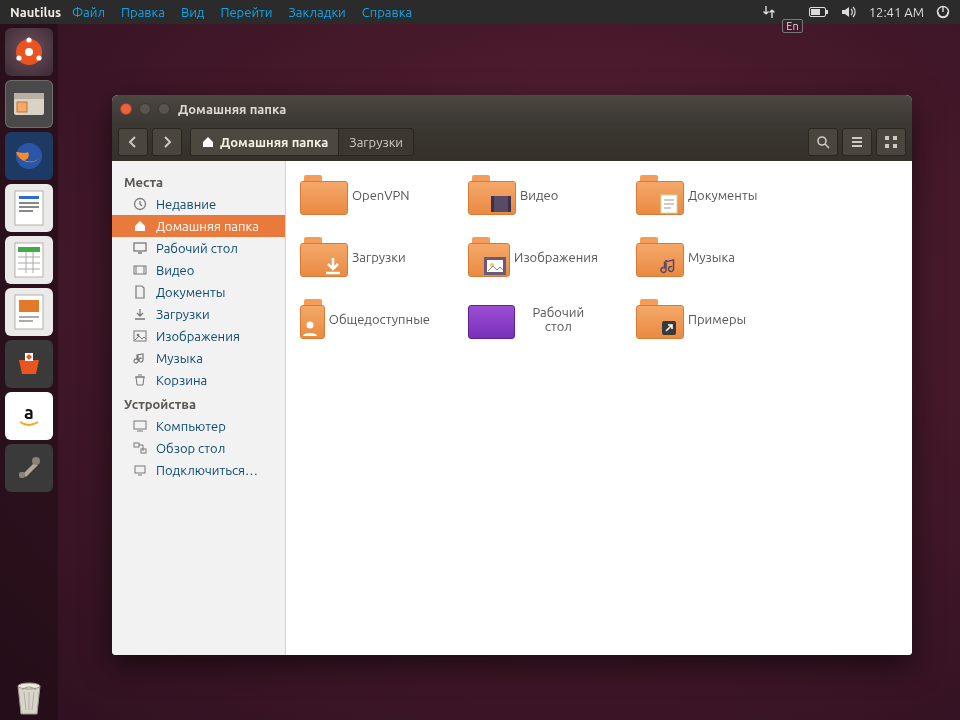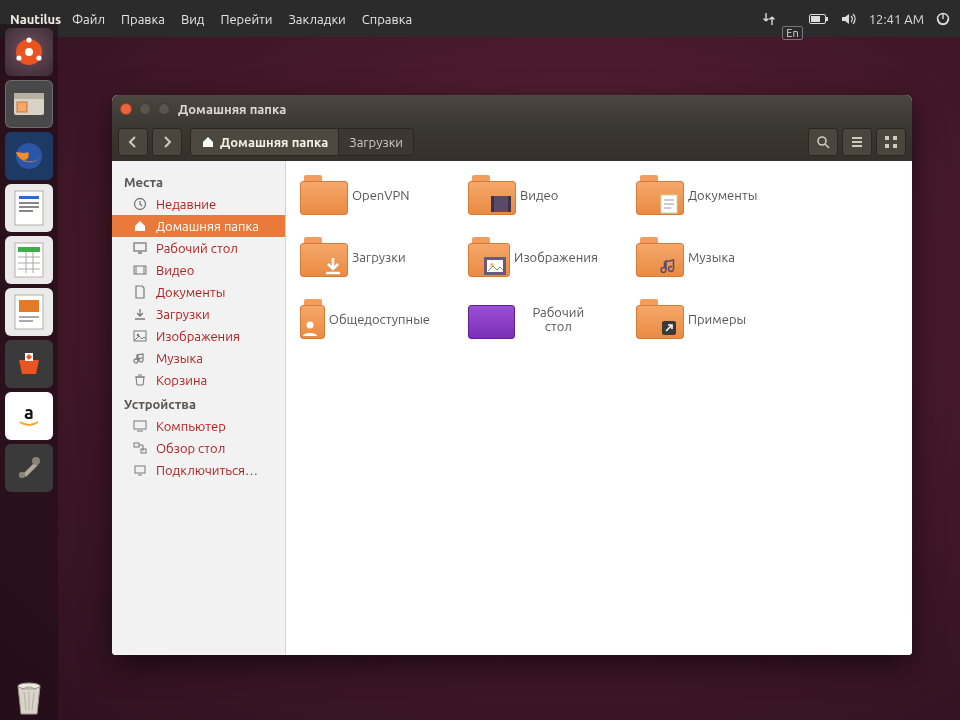--- a/index.html
+++ b/index.html
@@ -7,27 +7,27 @@
 
 body {
   background: radial-gradient(ellipse at 60% 40%, #6b2a3f 0%, #481a2b 40%, #2e1020 100%);
   position: relative;
   color: #eaeaea;
   font-size: 13px;
 }
 
 
 .menubar {
-  position: absolute; top: 0; left: 0; right: 0; height: 37px;
+  position: absolute; top: 0; left: 0; right: 0; height: 24px;
   background: #2b2b2b;
   display: flex; align-items: center;
   padding: 0 4px;
 }
 .menubar .app-name { font-weight: bold; color: #f0eae3; padding: 0 6px; white-space: nowrap; max-width: 60px; overflow: hidden;}
-.menubar .menu-item { padding: 0 8px; color: #e5e5e5; cursor: pointer; }
+.menubar .menu-item { padding: 0 8px; color: #0ea5e9; cursor: pointer; }
 .menubar .spacer { flex: 1; }
 .menubar .ind { padding: 0 6px; display: flex; align-items: center; justify-content: center; cursor: pointer; color:#dcdcdc; font-size:13px; }
 .menubar .ind svg { display:block; }
 .clock { padding: 0 8px; }
 
 
 .launcher {
   position: absolute; top: 24px; left: 0; width: 58px; bottom: 0;
   background: rgba(30, 12, 20, 0.55);
   display: flex; flex-direction: column; align-items: center;
@@ -101,21 +101,21 @@
 
 .sidebar {
   width: 174px; background: #f2f2f2; border-right: 1px solid #d4d4d4;
   color: #5a5a5a; padding-top: 8px;
   overflow: hidden;
 }
 .sb-head { font-weight: bold; color:#5a5652; padding: 6px 12px 4px; font-size: 13px;}
 .sb-item {
   display: flex; align-items: center; gap: 8px;
   padding: 4px 12px 4px 20px; cursor: pointer;
-  font-size: 13px; color: #b91c1c;
+  font-size: 13px; color: #0c4a6e;
 }
 .sb-item .ic { width:16px; display:flex; justify-content:center; color:#787878;}
 .sb-item.selected { background: #ea7a3c; color: #fff; }
 .sb-item.selected .ic { color:#fff; }
 
 .content {
   flex: 1; background: #fff; color: #5a5a5a;
   padding: 14px 14px;
   display: flex; flex-wrap: wrap; align-content: flex-start;
   gap: 22px 38px;

